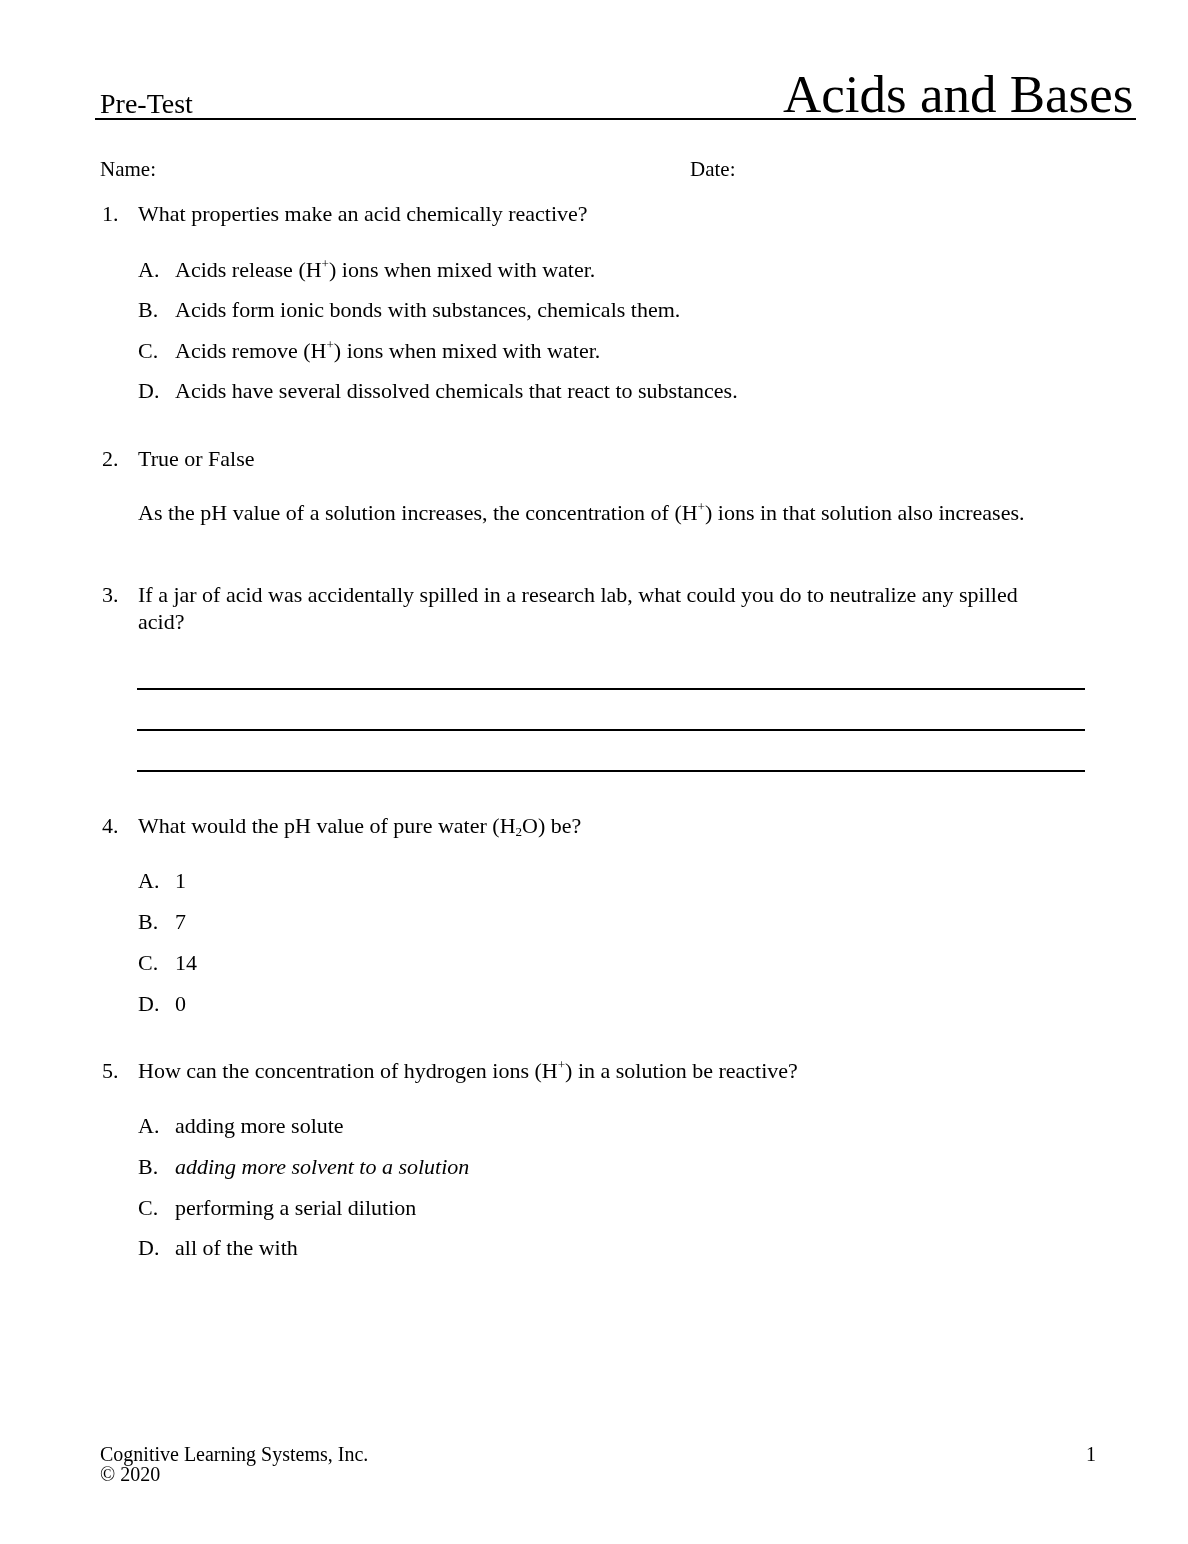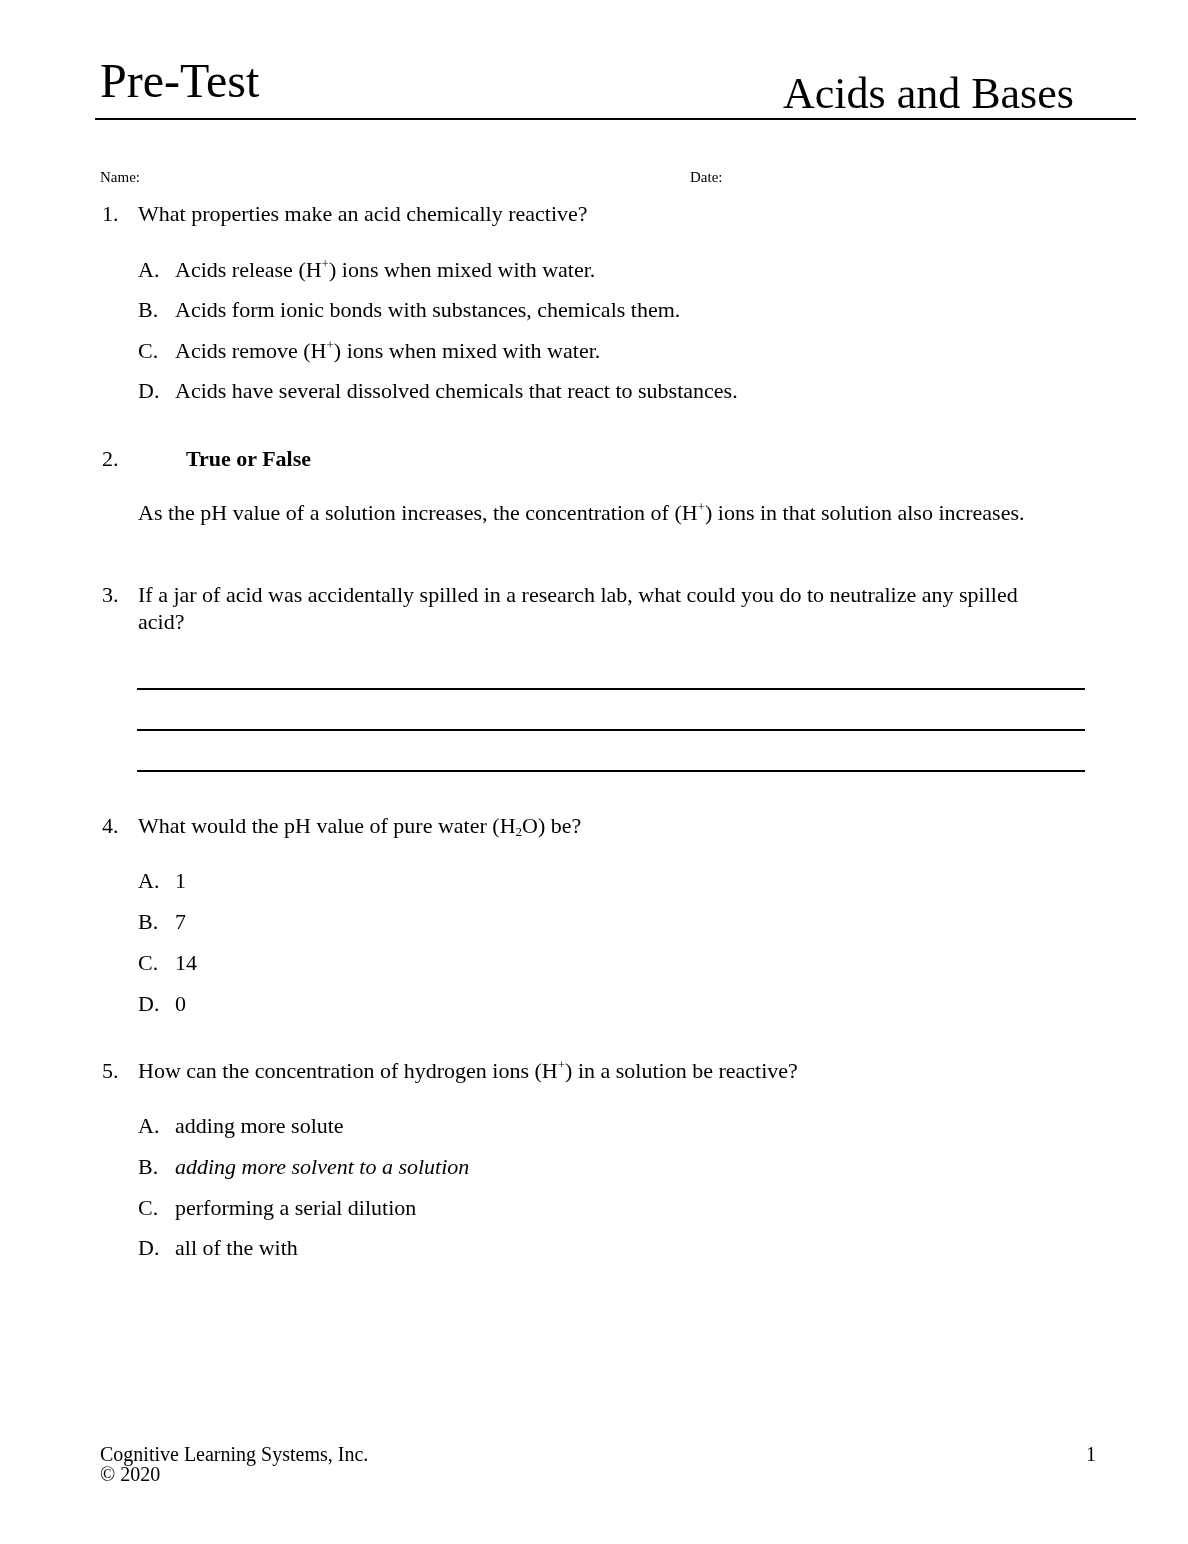--- a/index.html
+++ b/index.html
@@ -1,31 +1,31 @@
 <!DOCTYPE html>
 <html><head>
 <meta charset="utf-8">
 <style>
   html, body { margin: 0; padding: 0; background: #ffffff; }
   body { width: 1188px; height: 1544px; position: relative; overflow: hidden;
          font-family: "Liberation Serif", "DejaVu Serif", serif; color: #000; }
   .abs { position: absolute; white-space: nowrap; }
-  .title-left { left: 100px; top: 56px; font-size: 48px; line-height: 50px; }
-  .title-right { left: 783px; top: 66px; font-size: 44px; line-height: 56px; }
+  .title-left { left: 100px; top: 79px; font-size: 28px; line-height: 50px; }
+  .title-right { left: 783px; top: 66px; font-size: 53px; line-height: 56px; }
   .header-rule { position: absolute; left: 95px; top: 118px; width: 1041px; height: 2px; background: #000; }
-  .field-label { font-size: 15px; line-height: 26px; top: 164px; }
+  .field-label { font-size: 21px; line-height: 26px; top: 156px; }
   .q { font-size: 22px; line-height: 28px; }
   .qnum { position: absolute; left: 102px; }
   .qtext { position: absolute; left: 138px; }
   .opt-letter { position: absolute; left: 138px; }
   .opt-text { position: absolute; left: 175px; }
   sup { font-size: 13px; line-height: 0; vertical-align: 9px; }
   sub { font-size: 13px; line-height: 0; vertical-align: -3px; }
   .answer-line { position: absolute; left: 137px; width: 948px; height: 1px; background: #000; border-top: 1px solid #000; }
-  .bold { font-weight: bold; margin-left: 48px; }
+  .bold { font-weight: normal; }
   .footer { font-size: 20px; line-height: 20px; }
 </style>
 </head>
 <body>
 
 <div class="abs title-left">Pre-Test</div>
 <div class="abs title-right">Acids and Bases</div>
 <div class="header-rule"></div>
 
 <div class="abs field-label" style="left:100px;">Name:</div>

